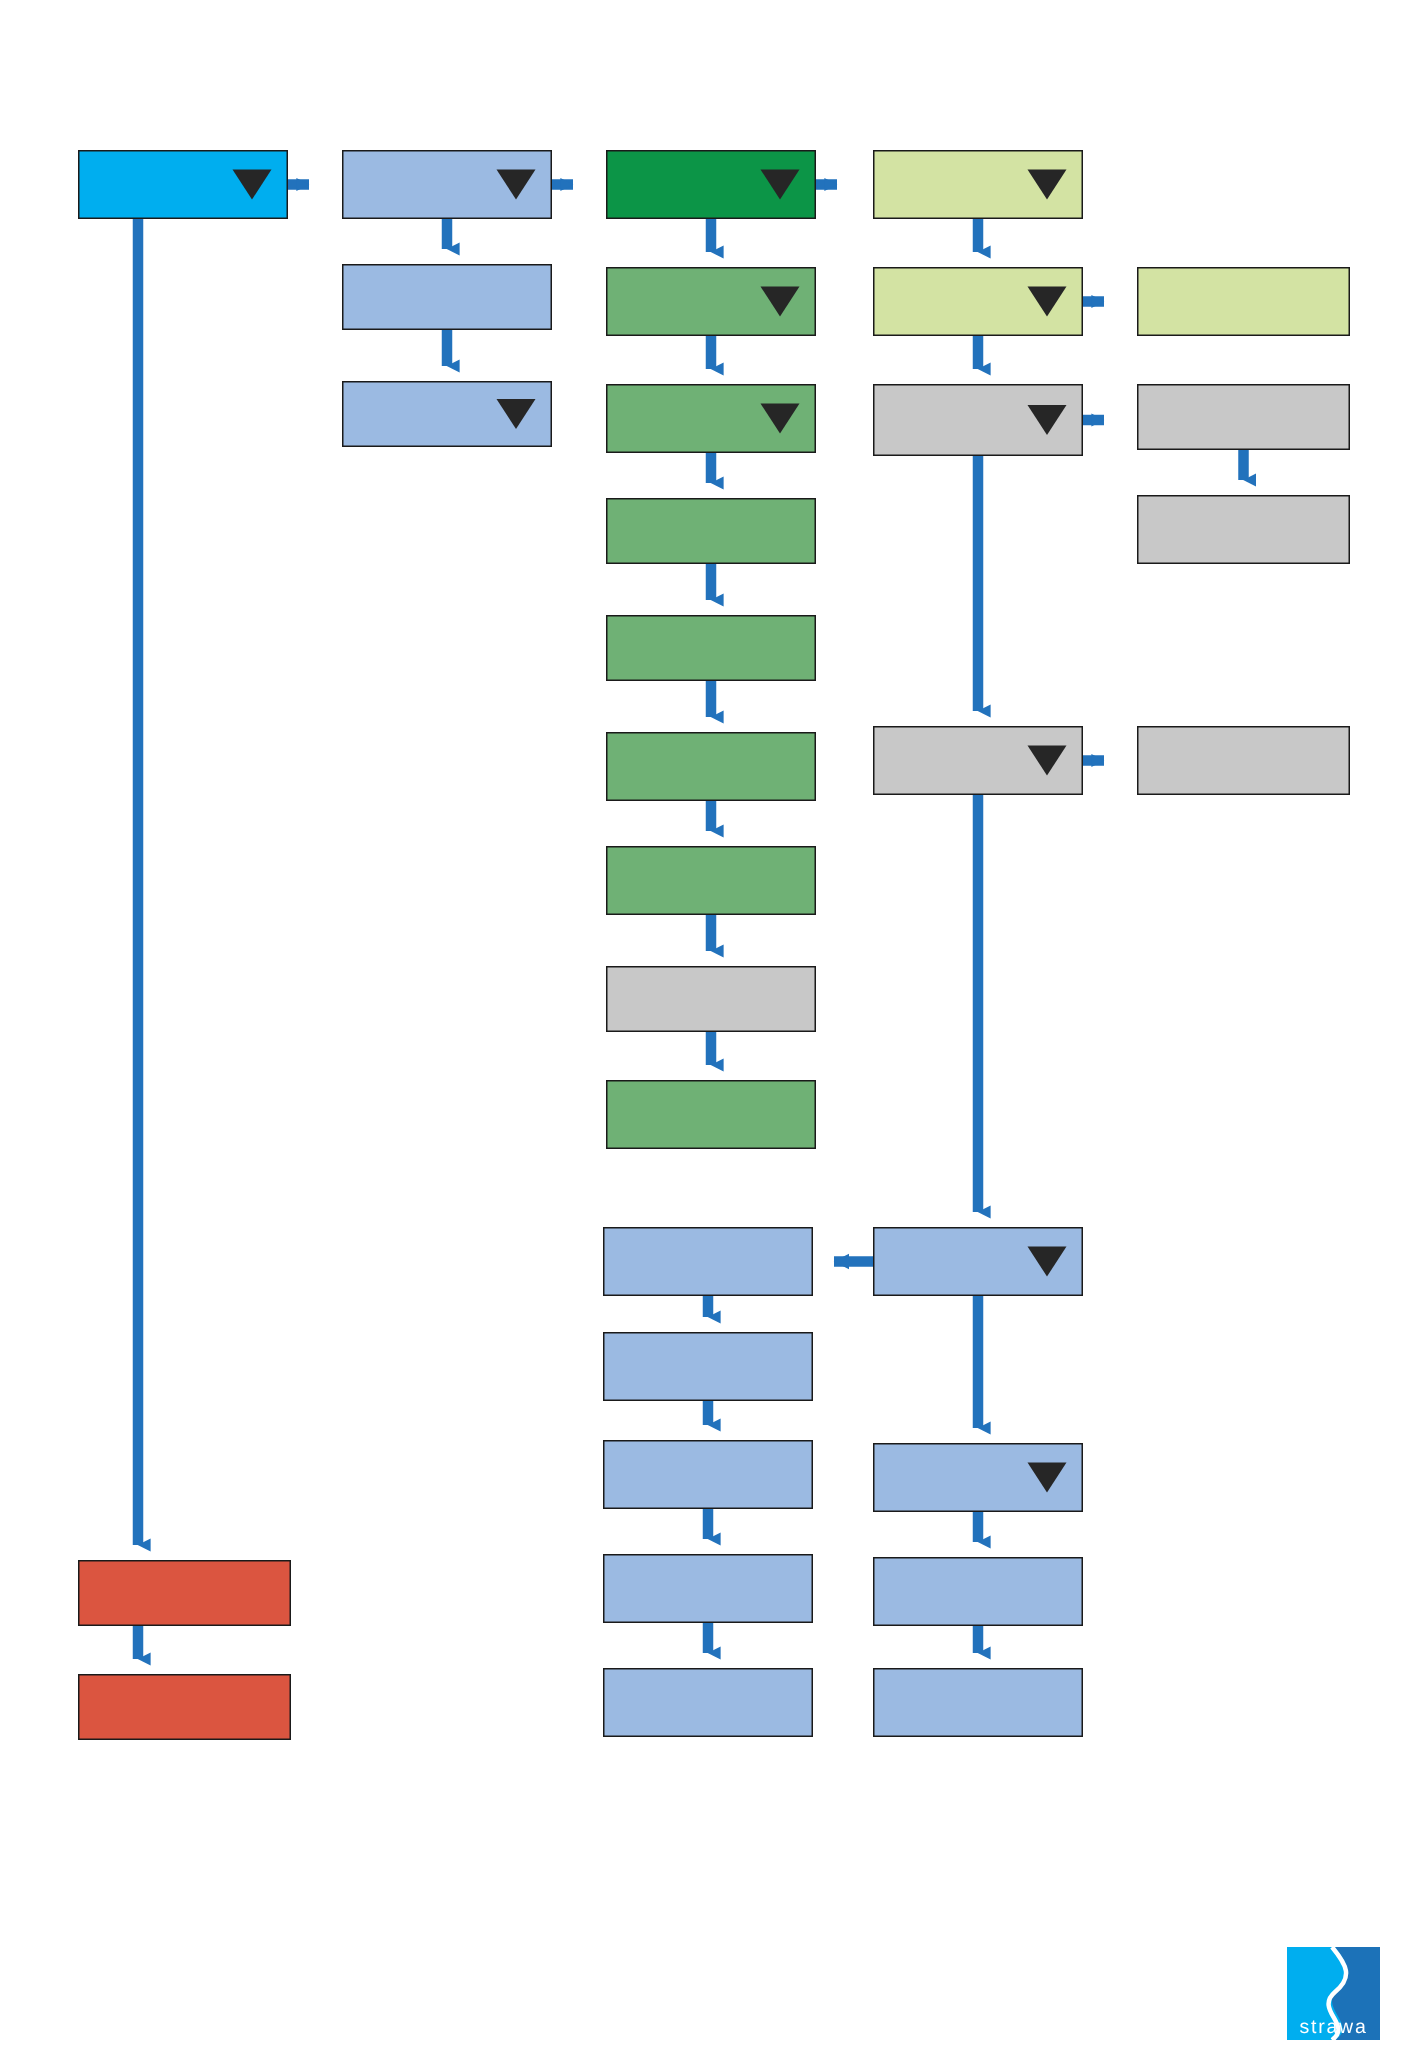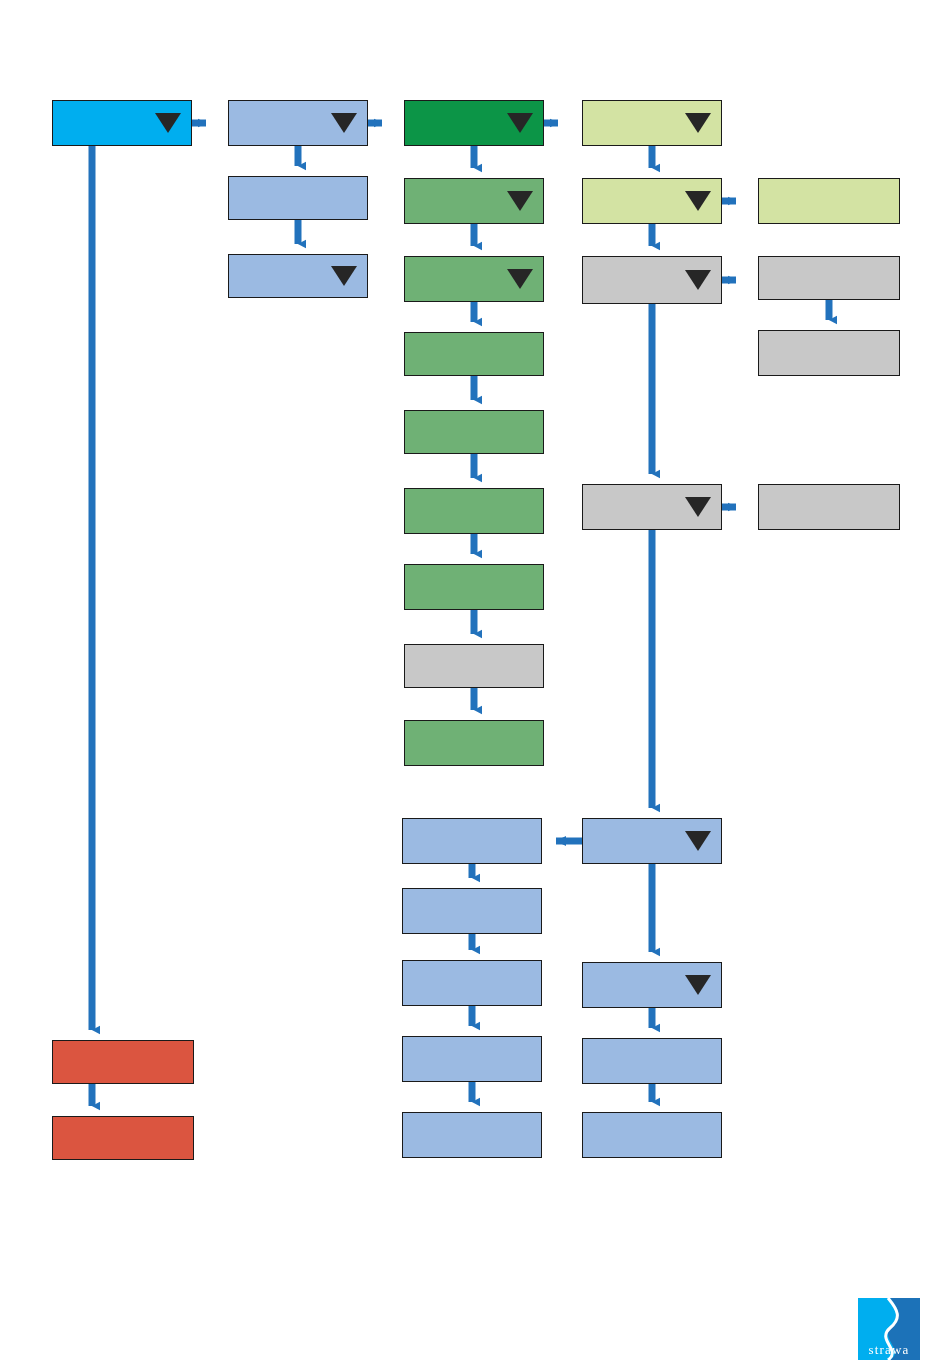--- a/index.html
+++ b/index.html
@@ -70,21 +70,21 @@
   }
   .logo .lg-text {
     position: absolute;
     left: 0;
     right: 0;
     bottom: 2px;
     text-align: center;
     color: #ffffff;
     font-size: 13px;
     letter-spacing: 1.2px;
-    font-family: Liberation Serif, serif;
+    font-family: Liberation Sans, sans-serif;
     z-index: 5;
   }
   .logo svg {
     position: absolute;
     inset: 0;
   }
 </style>
 </head>
 <body>
 

